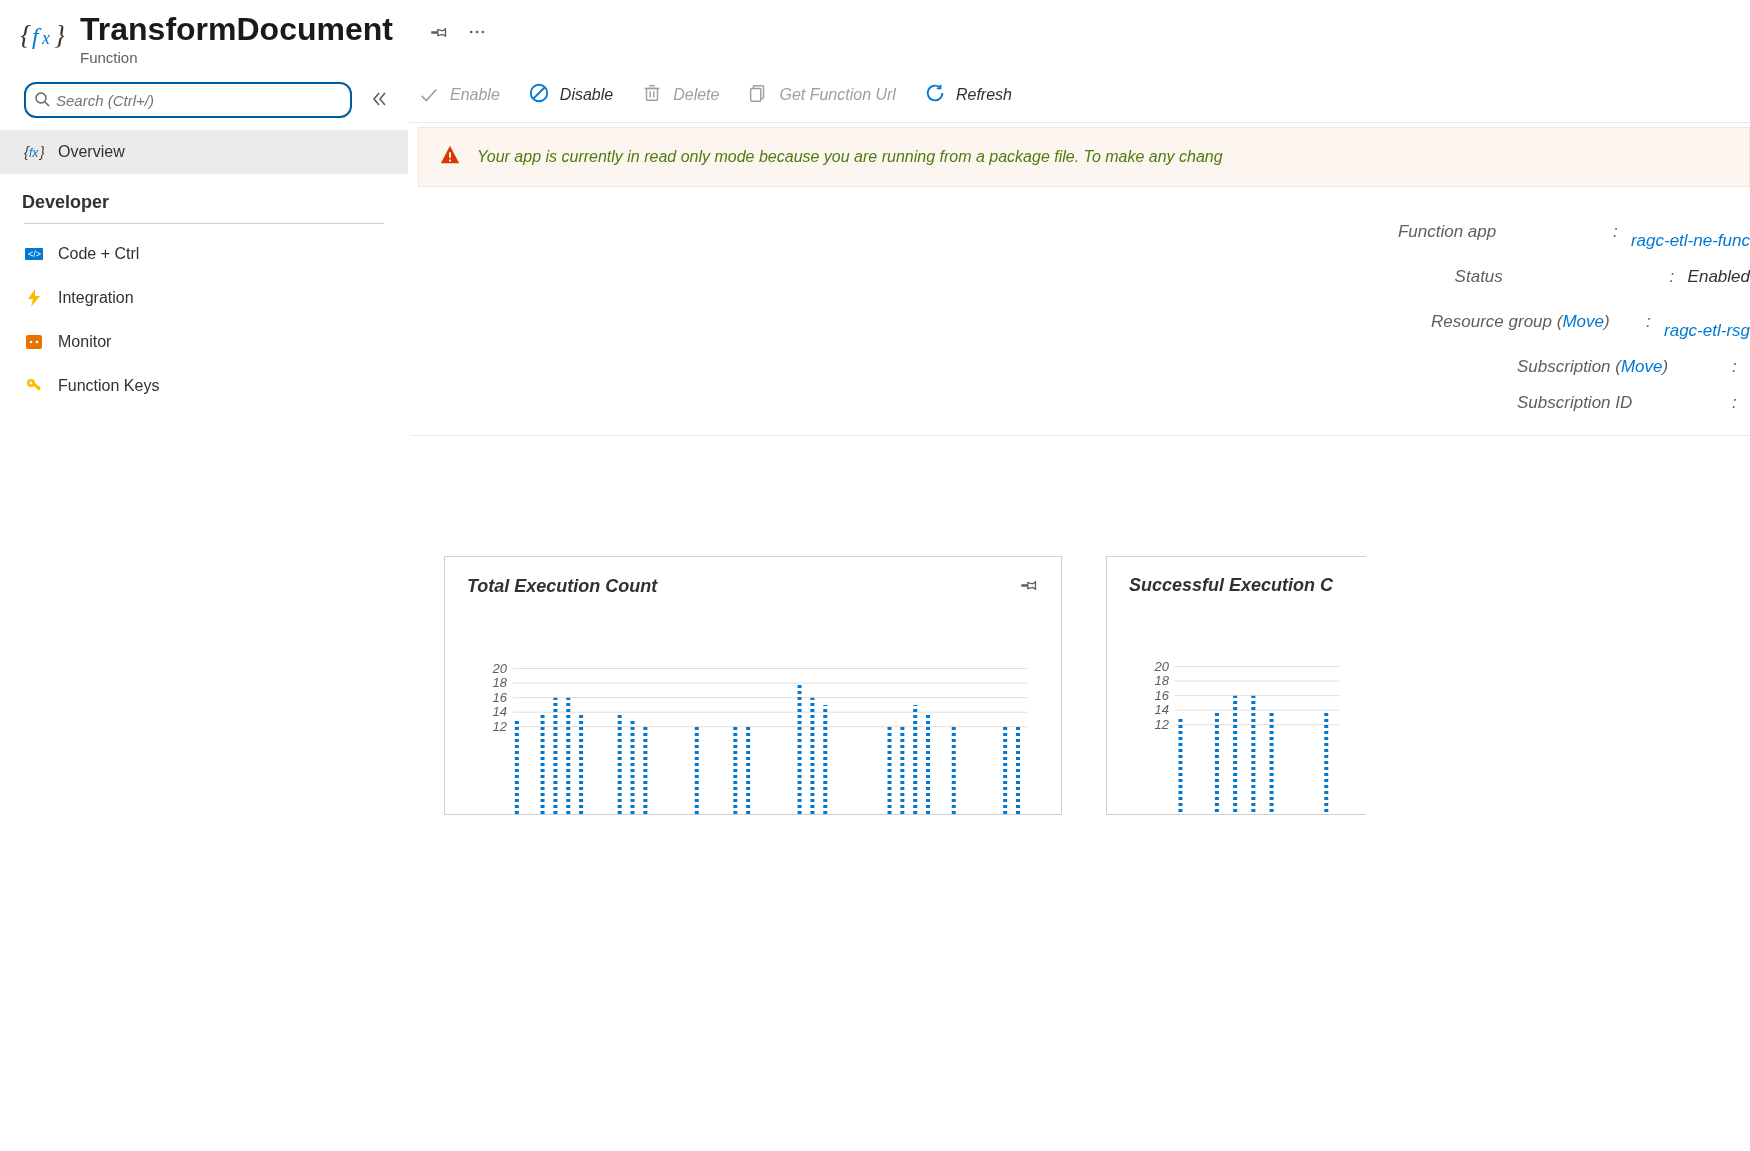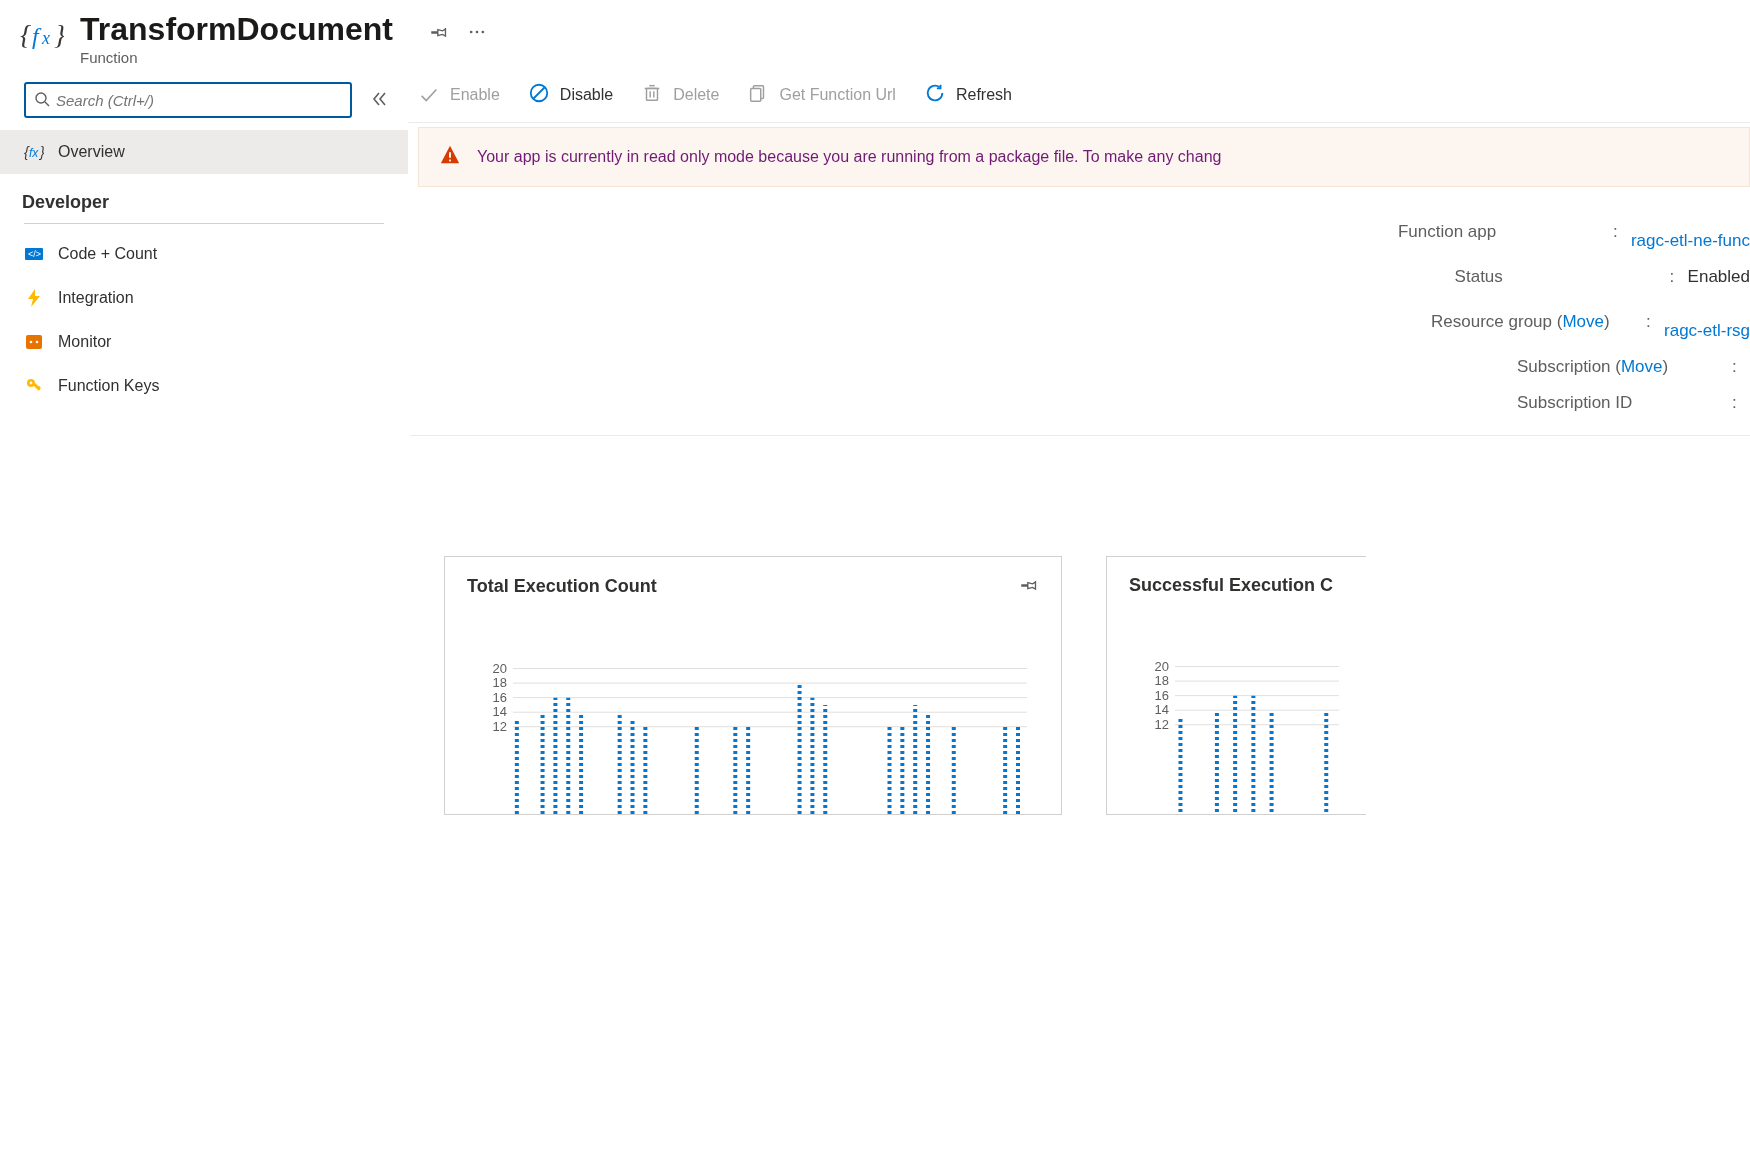--- a/index.html
+++ b/index.html
@@ -55,21 +55,21 @@
     display: flex;
     align-items: center;
     padding: 0 20px 12px 24px;
   }
   .search-box {
     display: flex;
     align-items: center;
     flex: 1;
     height: 36px;
     border: 2px solid #005a9e;
-    border-radius: 3px;
+    border-radius: 12px;
     padding: 0 8px;
     gap: 6px;
   }
   .search-box svg { width: 16px; height: 16px; flex:0 0 auto; }
   .search-input {
     border: none; outline: none; flex: 1;
     font-style: italic;
     color: #605e5c;
     font-size: 15px;
     background: transparent;
@@ -97,20 +97,21 @@
   }
   .section-rule { border: none; border-top: 1px solid #d2d0ce; margin: 4px 24px 8px 24px; }
 
   
   .main {
     flex: 1;
     display: flex;
     flex-direction: column;
     min-width: 0;
     border-left: 0;
+    font-style: italic;
   }
 
   .toolbar {
     display: flex;
     align-items: center;
     gap: 28px;
     padding: 8px 0 14px 10px;
     font-size: 16px;
     border-bottom: 1px solid #edebe9;
   }
@@ -123,21 +124,21 @@
   .tb-item.disabled svg { stroke: #a19f9d; color:#a19f9d; }
   .tb-item .tb-ic-blue { color: #0078d4; }
 
   .alert {
     display: flex; align-items: center; gap: 16px;
     background: #fdf6f0;
     border: 1px solid #f3e5d8;
     padding: 16px 20px;
     margin: 4px 0 0 10px;
     font-size: 16px;
-    color: #701a75;
+    color: #4d7c0f;
   }
   .alert svg { flex: 0 0 auto; }
 
   .essentials {
     padding: 18px 0 14px 8px;
     border-bottom: 1px solid #edebe9;
     margin-left: 2px;
   }
   .ess-header {
     display: flex; align-items: center; gap: 10px;
@@ -251,21 +252,21 @@
       <div class="section-label">Developer</div>
       <hr class="section-rule">
 
       <div class="nav-item">
         <span class="nav-ic">
           <svg viewBox="0 0 20 20">
               <rect x="1" y="4" width="18" height="12" rx="1" fill="#0078d4"></rect>
               <text x="4" y="13" font-size="9" fill="#fff">&lt;/&gt;</text>
             </svg>
         </span>
-        <span>Code + Count</span>
+        <span>Code + Ctrl</span>
       </div>
 
       <div class="nav-item">
         <span class="nav-ic">
           <svg viewBox="0 0 20 20">
               <polygon points="11,1 4,11 9,11 7,19 16,8 11,8" fill="#ffb900"></polygon>
             </svg>
         </span>
         <span>Integration</span>
       </div>

